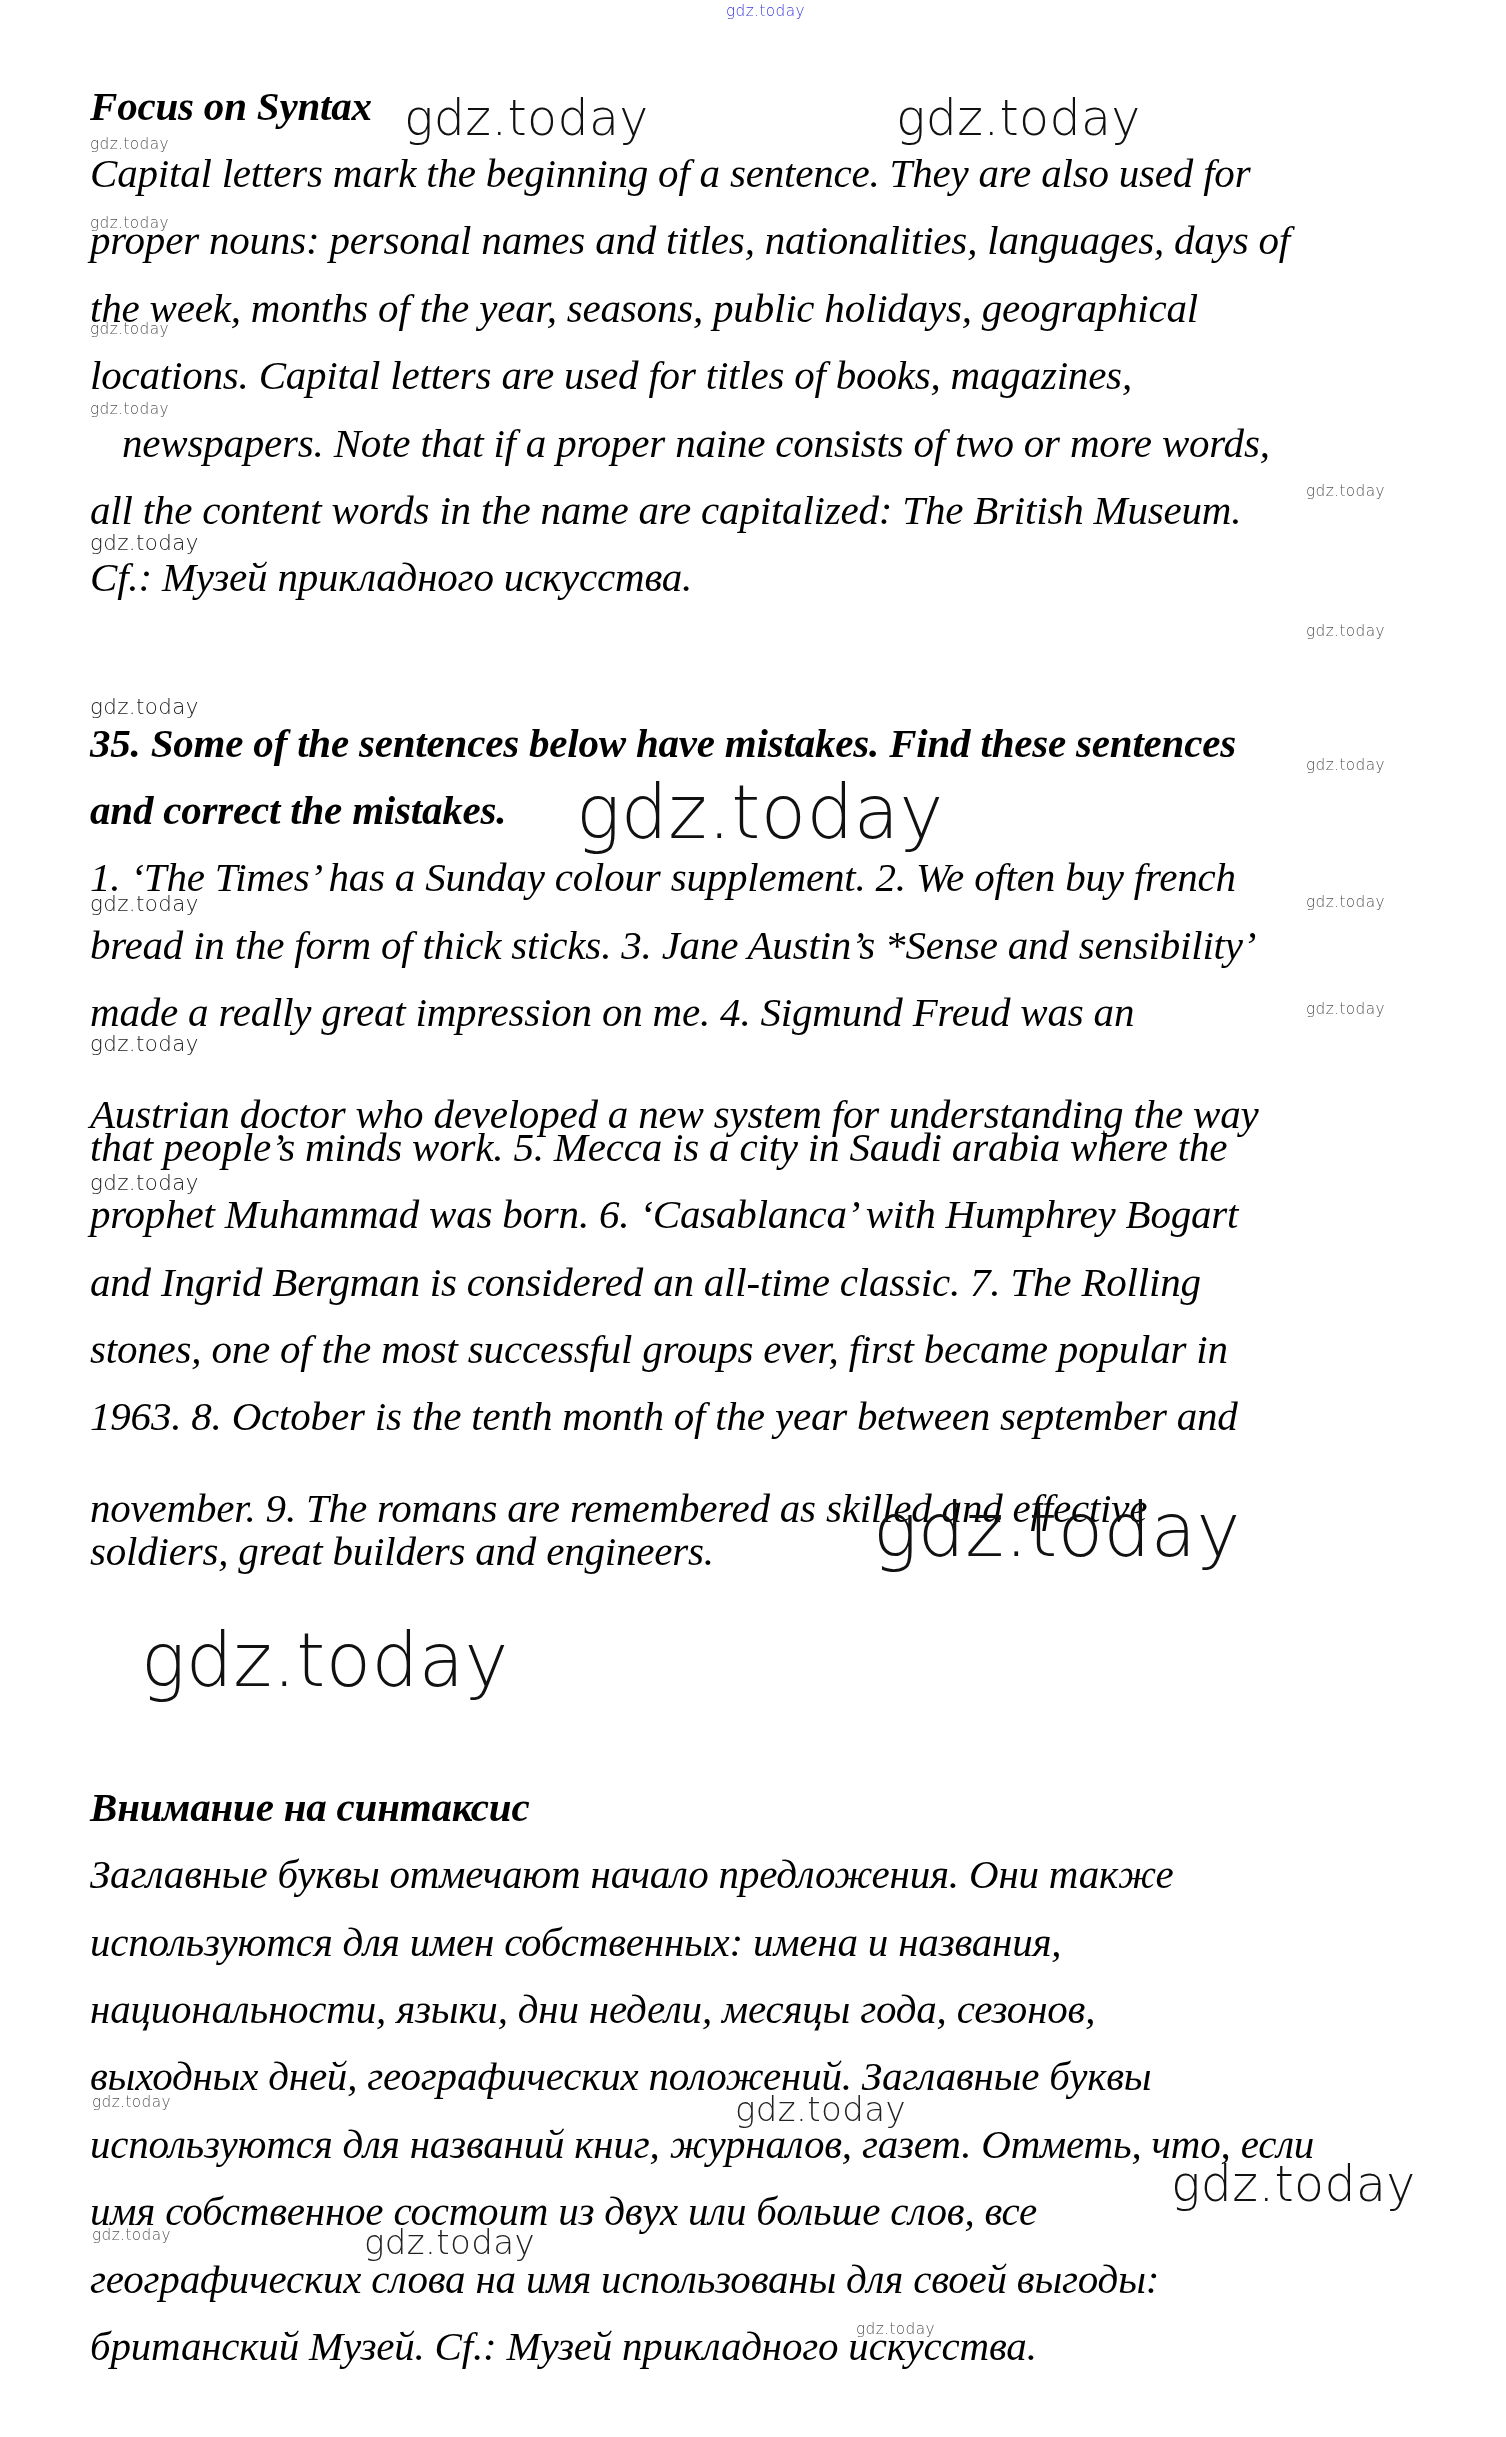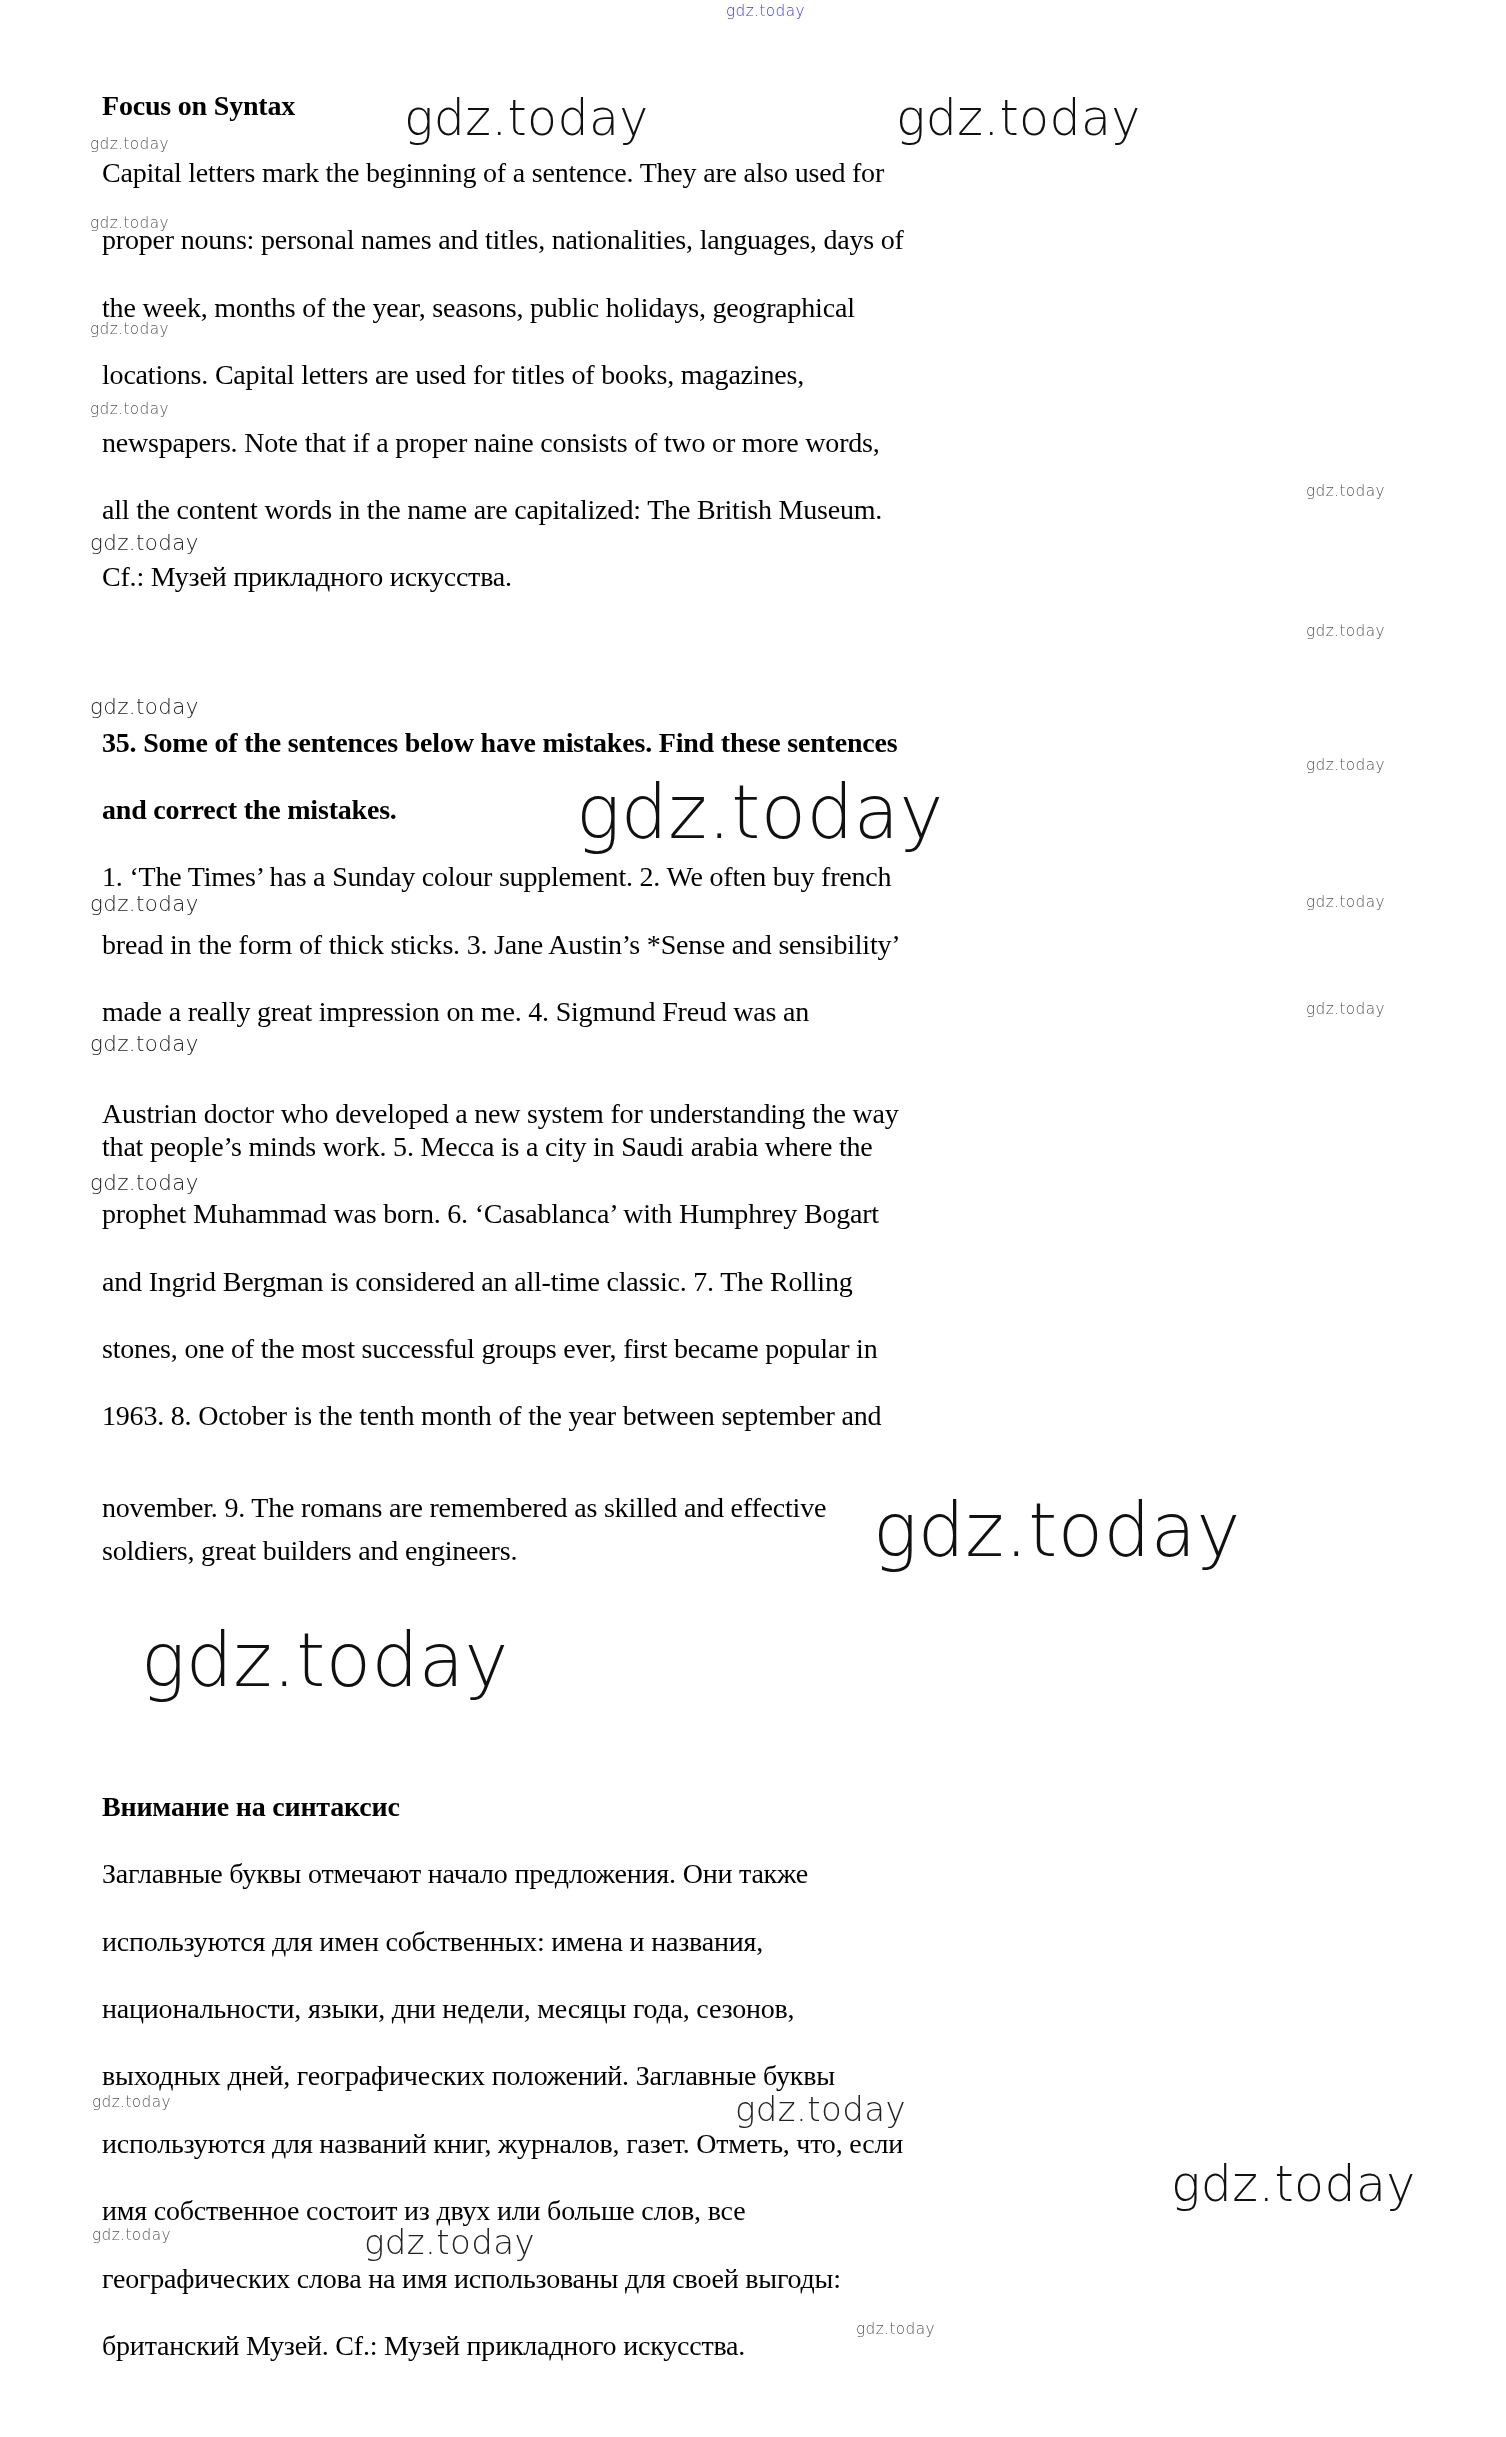--- a/index.html
+++ b/index.html
@@ -1,22 +1,22 @@
 <!DOCTYPE html>
 <html style="font-size:12.3px"><head>
 <meta charset="utf-8">
 <style>
   html, body { margin: 0; padding: 0; background: #ffffff; }
   body {
     width: 1506px; height: 2438px; position: relative; overflow: hidden;
     font-family: "Liberation Serif", "DejaVu Serif", serif; color: #000;
   }
   .line {
-    position: absolute; left: 102px; white-space: nowrap;
-    font-size: 28px; line-height: 46px; letter-spacing: -0.2px;
+    position: absolute; left: 90px; white-space: nowrap;
+    font-size: 41px; line-height: 46px; letter-spacing: -0.2px; font-style: italic;
   }
   .heading { font-weight: bold; }
   .wm {
     position: absolute; white-space: nowrap;
     font-family: "DejaVu Sans", "Liberation Sans", sans-serif;
     font-weight: 200; color: #333; letter-spacing: 0.4px;
   }
   .wm-xs { font-size: 15.3px; color: #555; }
   .wm-lg { font-size: 49px; color: #111; font-weight: 100; }
   .wm-xl { font-size: 74px; color: #111; font-weight: 100; }
@@ -33,21 +33,21 @@
 <div class="wm wm-lg" style="left:896px; top:90px;">gdz.today</div>
 <div class="wm wm-xs" style="left:90px; top:135px;">gdz.today</div>
 
 <div class="line" style="top:150px;">Capital letters mark the beginning of a sentence. They are also used for</div>
 <div class="wm wm-xs" style="left:90px; top:214px;">gdz.today</div>
 <div class="line" style="top:217px;">proper nouns: personal names and titles, nationalities, languages, days of</div>
 <div class="line" style="top:285px;">the week, months of the year, seasons, public holidays, geographical</div>
 <div class="wm wm-xs" style="left:90px; top:320px;">gdz.today</div>
 <div class="line" style="top:352px;">locations. Capital letters are used for titles of books, magazines,</div>
 <div class="wm wm-xs" style="left:90px; top:400px;">gdz.today</div>
-<div class="line" style="top:420px;">newspapers. Note that if a proper naine consists of two or more words,</div>
+<div class="line" style="top:420px;margin-left:32px;">newspapers. Note that if a proper naine consists of two or more words,</div>
 <div class="wm wm-xs" style="left:1306px; top:482px;">gdz.today</div>
 <div class="line" style="top:487px;">all the content words in the name are capitalized: The British Museum.</div>
 <div class="wm wm-md" style="left:90px; top:530px; font-size:21.4px;">gdz.today</div>
 <div class="line" style="top:554px;">Cf.: Музей прикладного искусства.</div>
 <div class="wm wm-xs" style="left:1306px; top:622px;">gdz.today</div>
 
 <div class="wm wm-md" style="left:90px; top:694px; font-size:21.4px;">gdz.today</div>
 <div class="line heading" style="top:720px;">35. Some of the sentences below have mistakes. Find these sentences</div>
 <div class="wm wm-xs" style="left:1306px; top:756px;">gdz.today</div>
 <div class="line heading" style="top:787px;">and correct the mistakes.</div>

